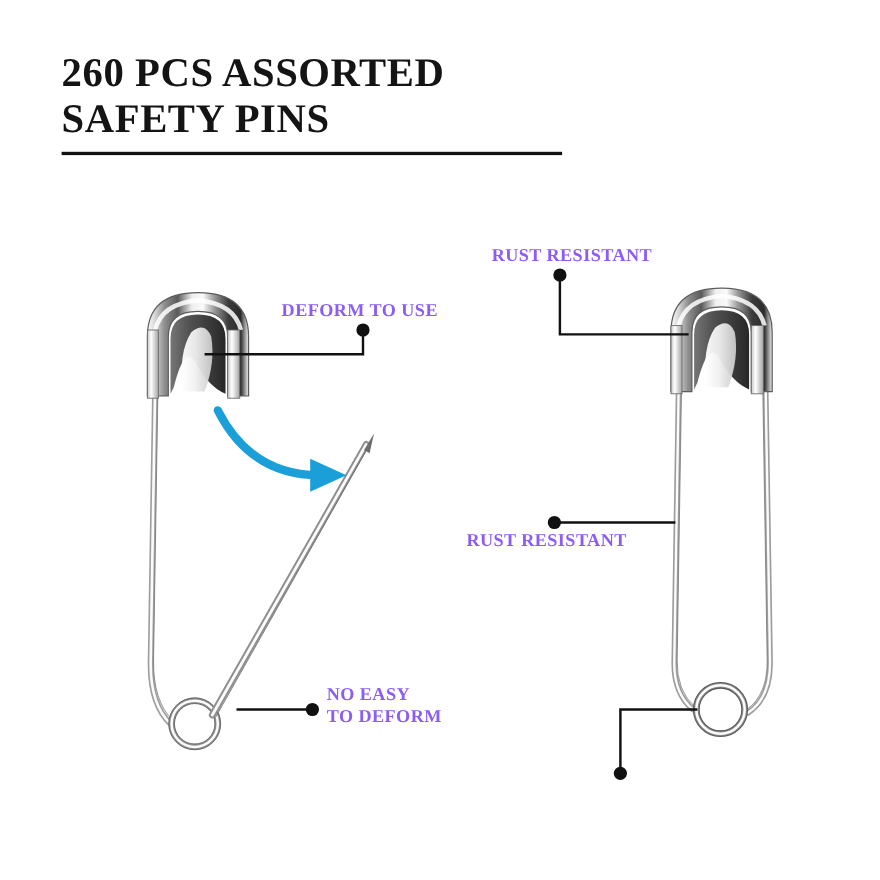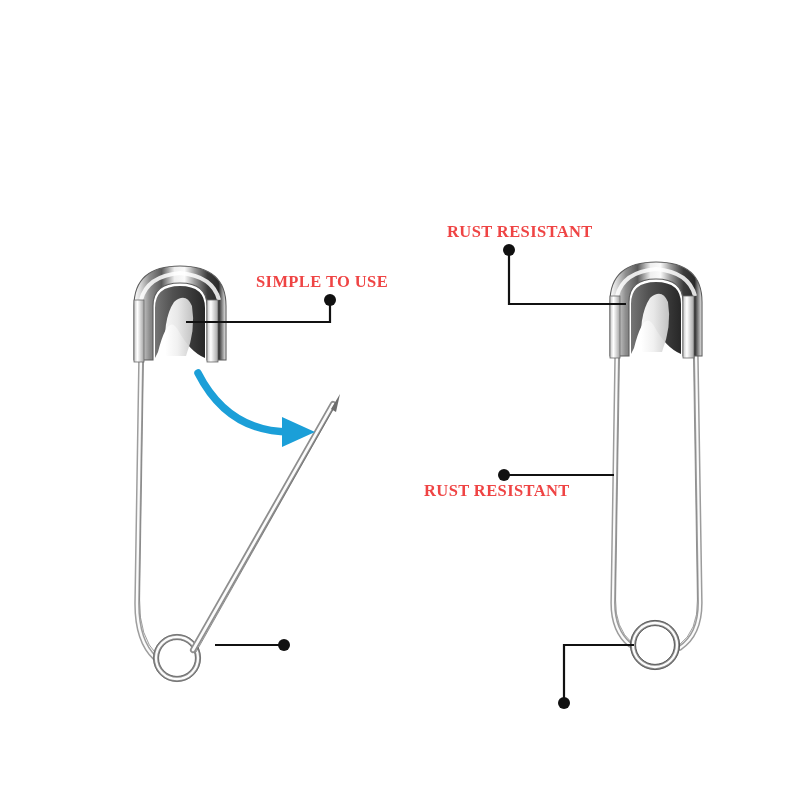--- a/index.html
+++ b/index.html
@@ -44,21 +44,21 @@
   }
 
   
   .callout {
     position: absolute;
     font-family: "Liberation Serif", "DejaVu Serif", serif;
     font-weight: bold;
     font-size: 16.5px;
     line-height: 20px;
     letter-spacing: 0.4px;
-    color: #ef4444;
+    color: #8b5cf6;
     white-space: pre-line;
   }
 
   #callout-simple-to-use { left: 256px; top: 272px; }
   #callout-rust-top      { left: 447px; top: 222px; }
   #callout-rust-mid      { left: 424px; top: 481px; }
   #callout-no-deform     { left: 297px; top: 621px; }
   #callout-roundhead     { left: 489px; top: 710px; }
 
   
@@ -68,20 +68,25 @@
     top: 0;
     width: 800px;
     height: 800px;
   }
 </style>
 </head>
 <body>
 
 <div id="page">
 
+  <div id="title-block">
+    <h1 id="title-text">260 PCS ASSORTED
+SAFETY PINS</h1>
+    <div id="title-rule"></div>
+  </div>
 
   <svg id="art" viewBox="0 0 800 800" xmlns="http://www.w3.org/2000/svg">
     <defs>
 
       <linearGradient id="capShell" x1="0" y1="0" x2="1" y2="0">
         <stop offset="0.00" stop-color="#ffffff"></stop>
         <stop offset="0.07" stop-color="#d8d8d8"></stop>
         <stop offset="0.17" stop-color="#8e8e8e"></stop>
         <stop offset="0.30" stop-color="#5a5a5a"></stop>
         <stop offset="0.44" stop-color="#efefef"></stop>
@@ -256,21 +261,23 @@
       <path d="M 284 645 L 215 645" fill="none" stroke="#111111" stroke-width="2.2"></path>
       <circle cx="284" cy="645" r="6" fill="#111111"></circle>
     </g>
 
     <g>
       <path d="M 564 703 L 564 645 L 634 645" fill="none" stroke="#111111" stroke-width="2.2"></path>
       <circle cx="564" cy="703" r="6" fill="#111111"></circle>
     </g>
   </svg>
 
-  <div class="callout" id="callout-simple-to-use">SIMPLE TO USE</div>
+  <div class="callout" id="callout-simple-to-use">DEFORM TO USE</div>
 
   <div class="callout" id="callout-rust-top">RUST RESISTANT</div>
 
   <div class="callout" id="callout-rust-mid">RUST RESISTANT</div>
 
+  <div class="callout" id="callout-no-deform">NO EASY
+TO DEFORM</div>
 
 
 </div>
 
 </body></html>

